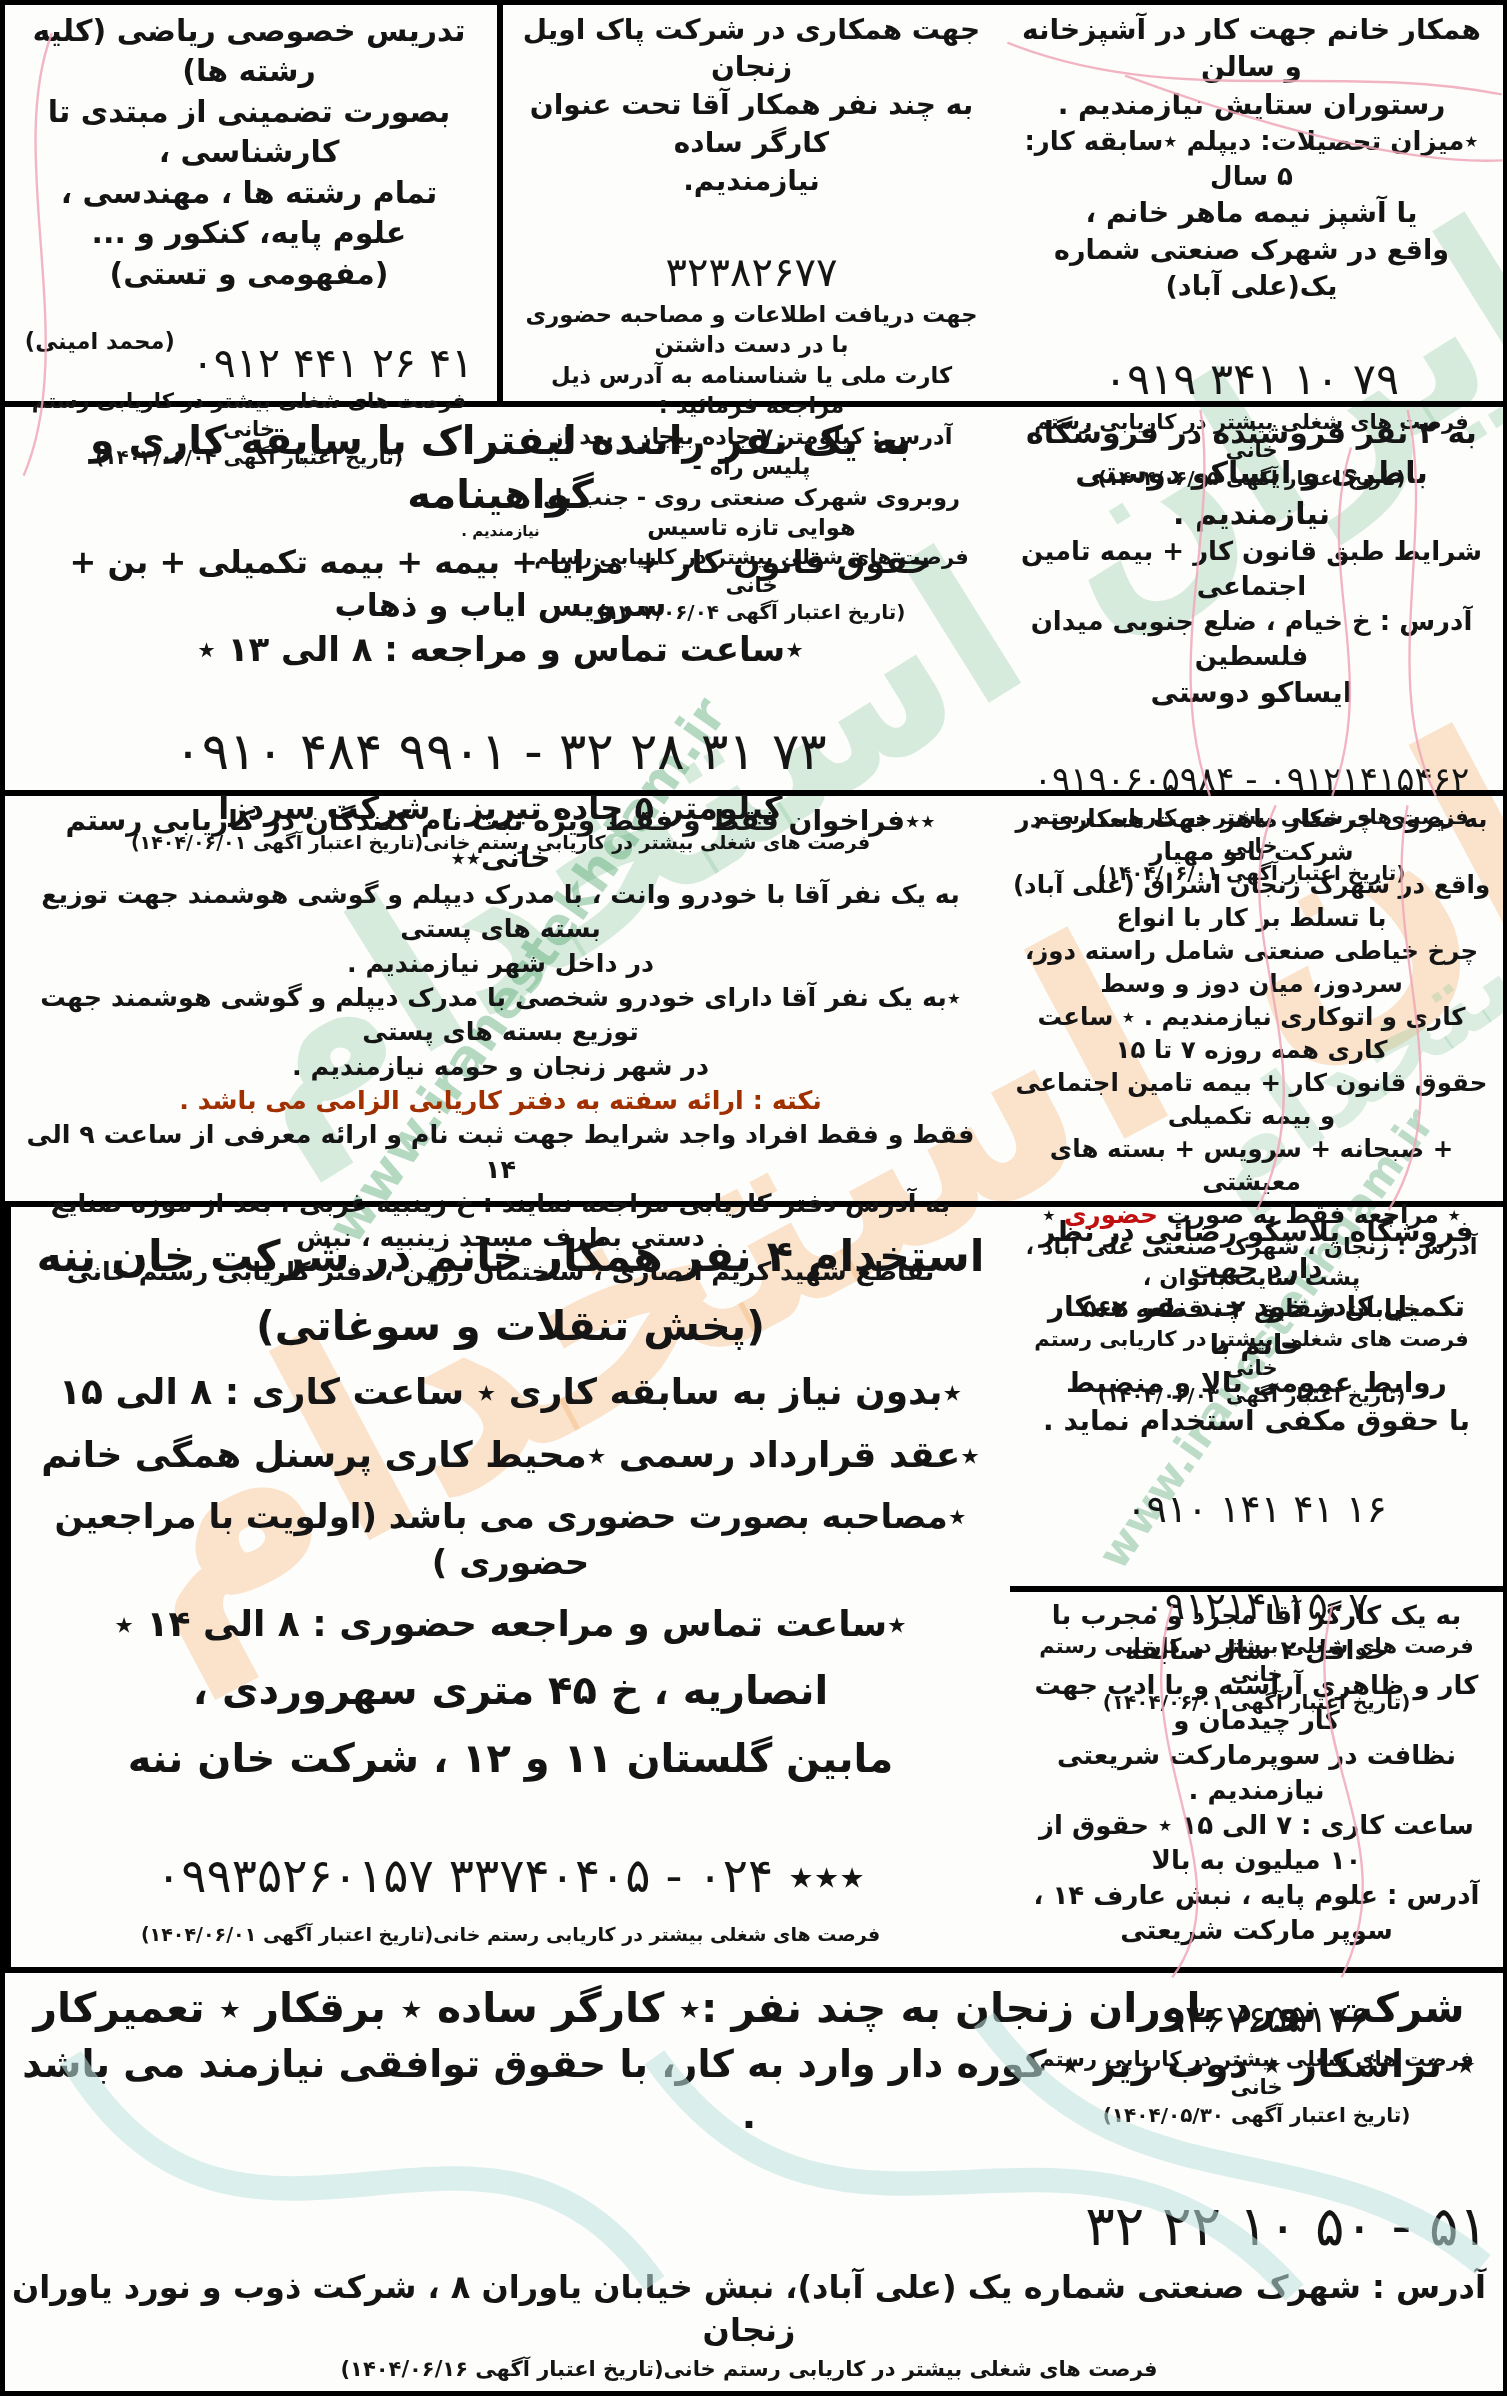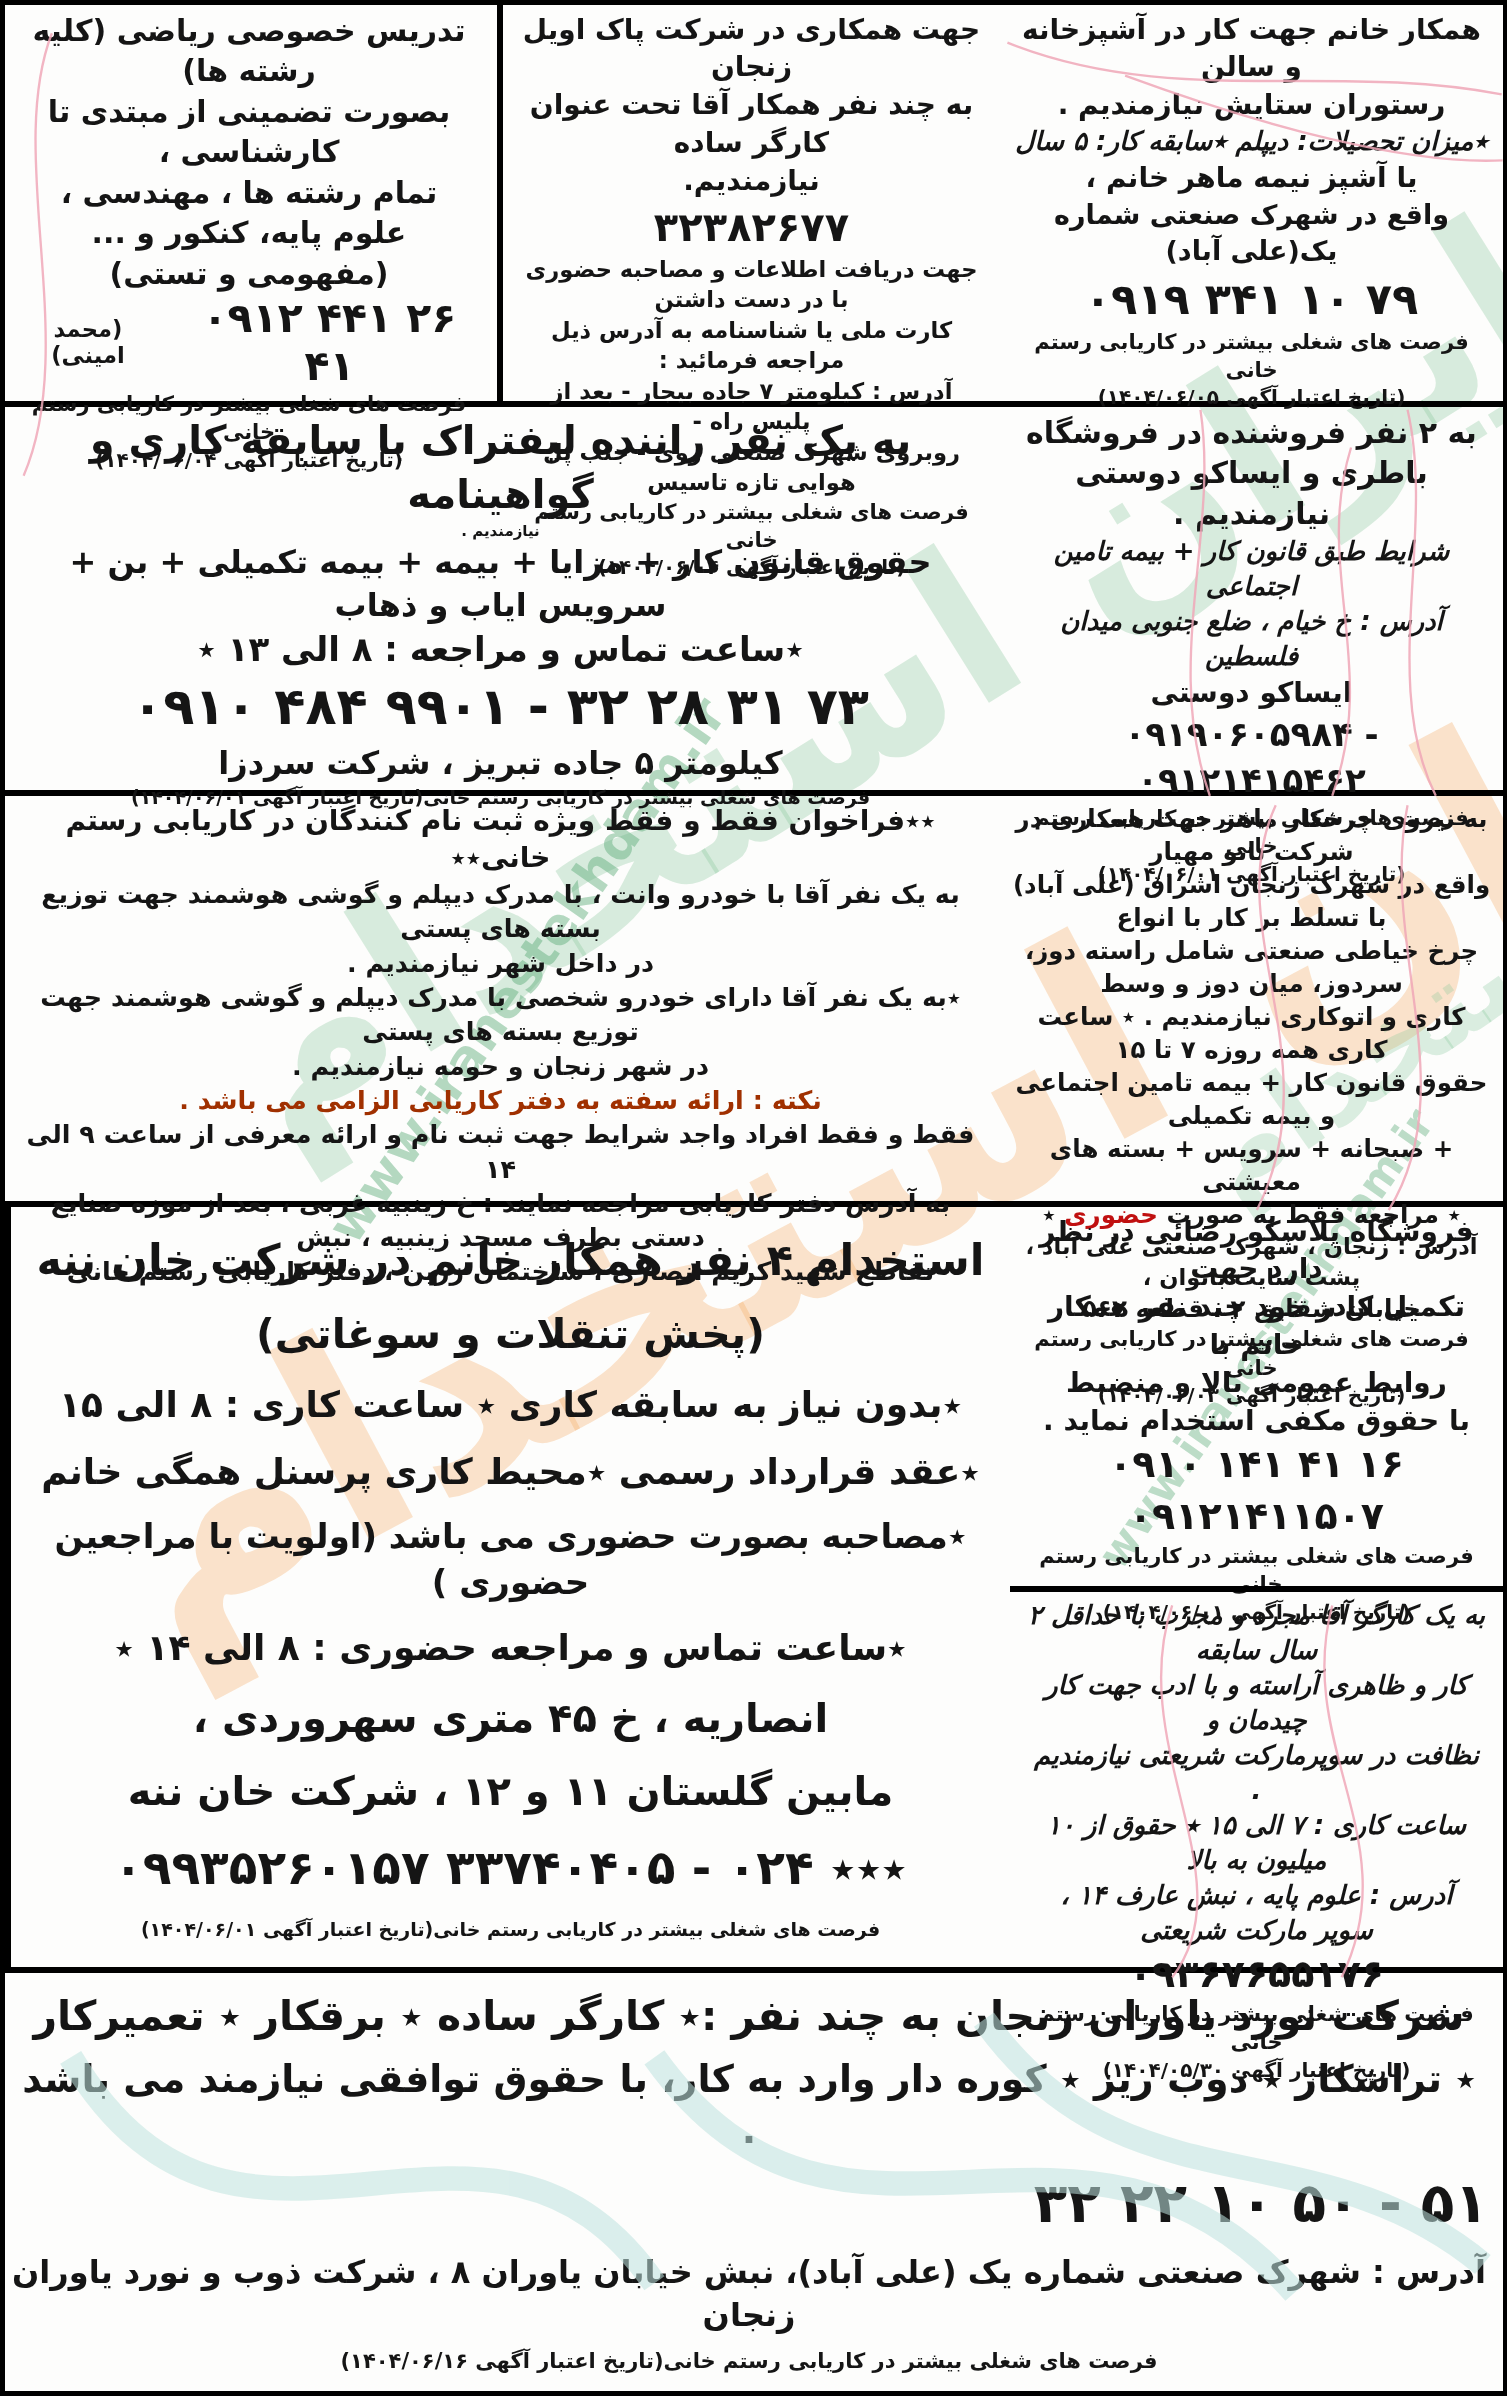--- a/index.html
+++ b/index.html
@@ -28,26 +28,26 @@
     padding:5.6px 15px;
     position:relative;
   }
   .row .ad + .ad, .row .col + .ad, .row .ad + .col{border-right:0;}
   .vsep{border-left:6.6px solid #000 !important;}
   .col{display:flex;flex-direction:column;box-sizing:border-box;}
   .col .ad + .ad{border-top:6.6px solid #000;}
   .ln{line-height:1.35;}
   .s16{font-size:15px;} .s20{font-size:19px;}
   .s22{font-size:21px;} .s24{font-size:22.6px;} .s26{font-size:24.5px;}
-  .s27{font-size:25.4px;} .s28{font-size:26px;font-style:italic;} .s29{font-size:27px;}
+  .s27{font-size:25.4px;} .s28{font-size:26px;} .s29{font-size:27px;}
   .s30{font-size:28px;} .s32{font-size:30px;} .s34{font-size:32px;}
   .s36{font-size:34px;} .s38{font-size:36px;} .s40{font-size:38px;}
   .s42{font-size:40px;} .s44{font-size:41px;} .s46{font-size:43px;}
   .s50{font-size:47px;} .s54{font-size:51px;} .s58{font-size:55px;text-align:right;}
-  .phone{direction:ltr;letter-spacing:4.7px;font-weight:bold;}
+  .phone{direction:ltr;letter-spacing:4.7px;font-weight:normal;margin-top:45px;}
   .phone-row{display:flex;align-items:center;justify-content:center;gap:17px;}
   .red{color:#c01010;}
   .redline{color:#a03000;}
   .footer-line{font-size:21px;}
   .tiny{font-size:20px;}
   
   .wm{
     position:absolute;z-index:1;pointer-events:none;
     white-space:nowrap;font-weight:bold;
   }

